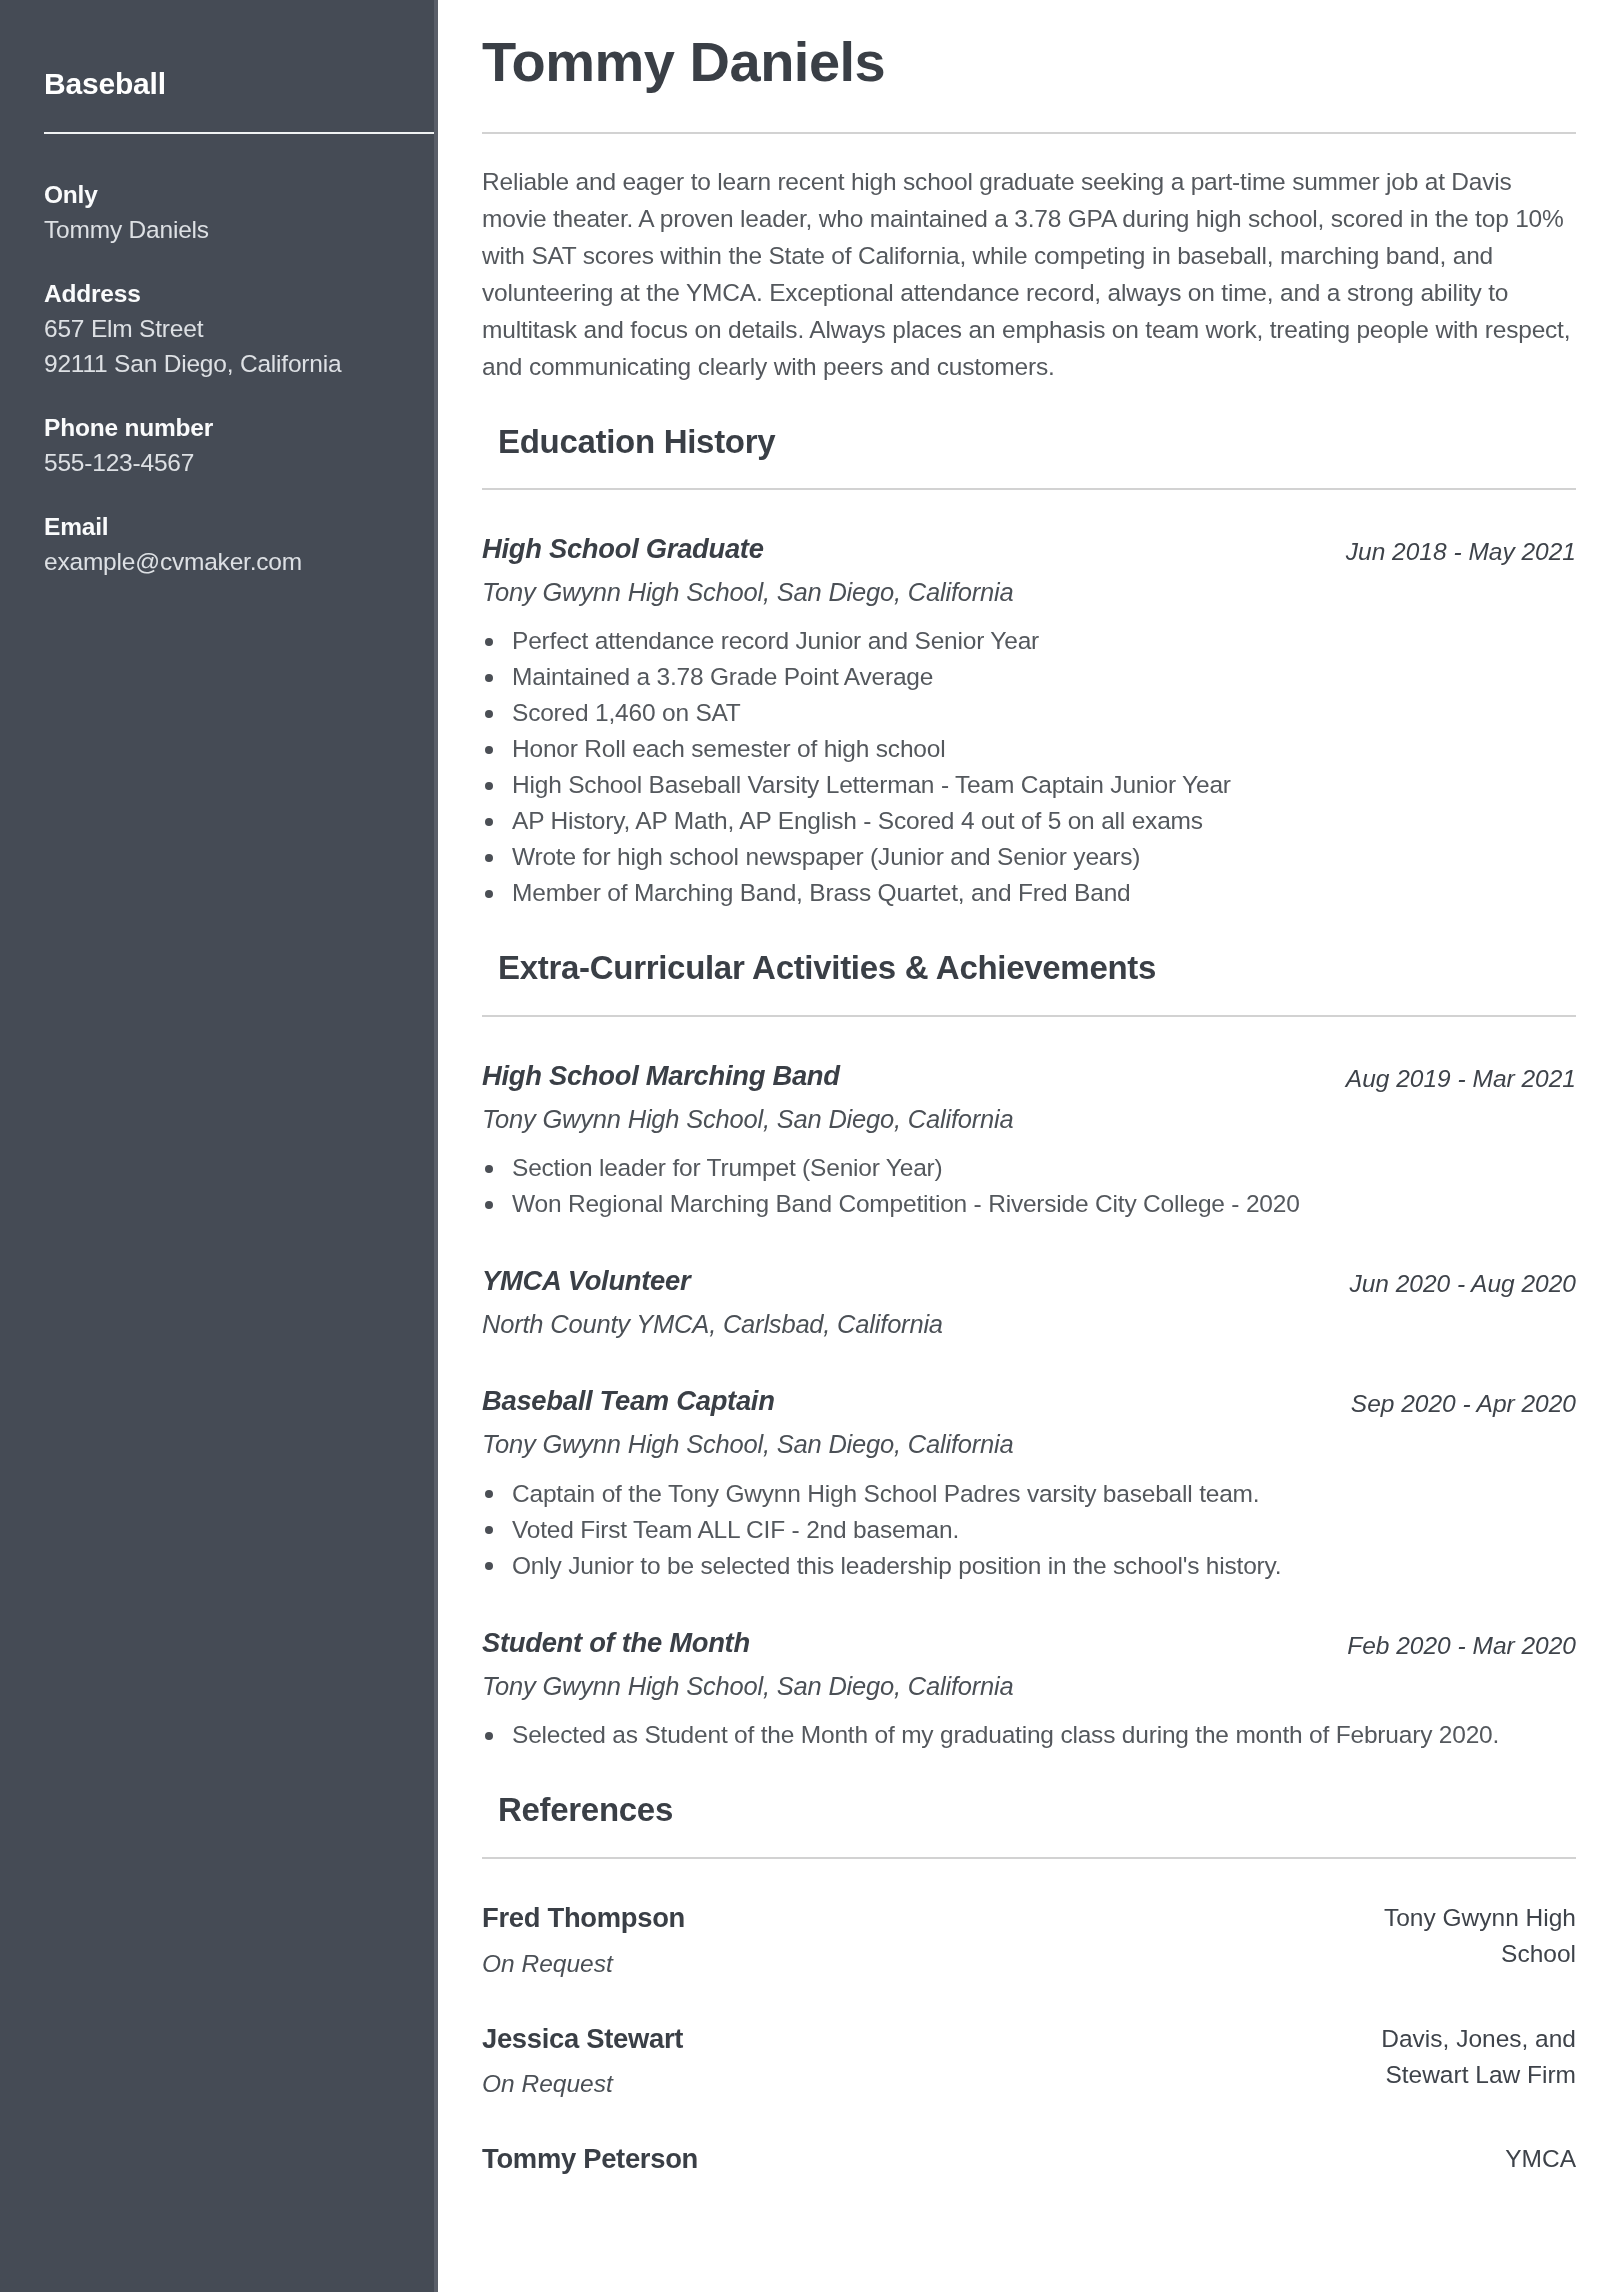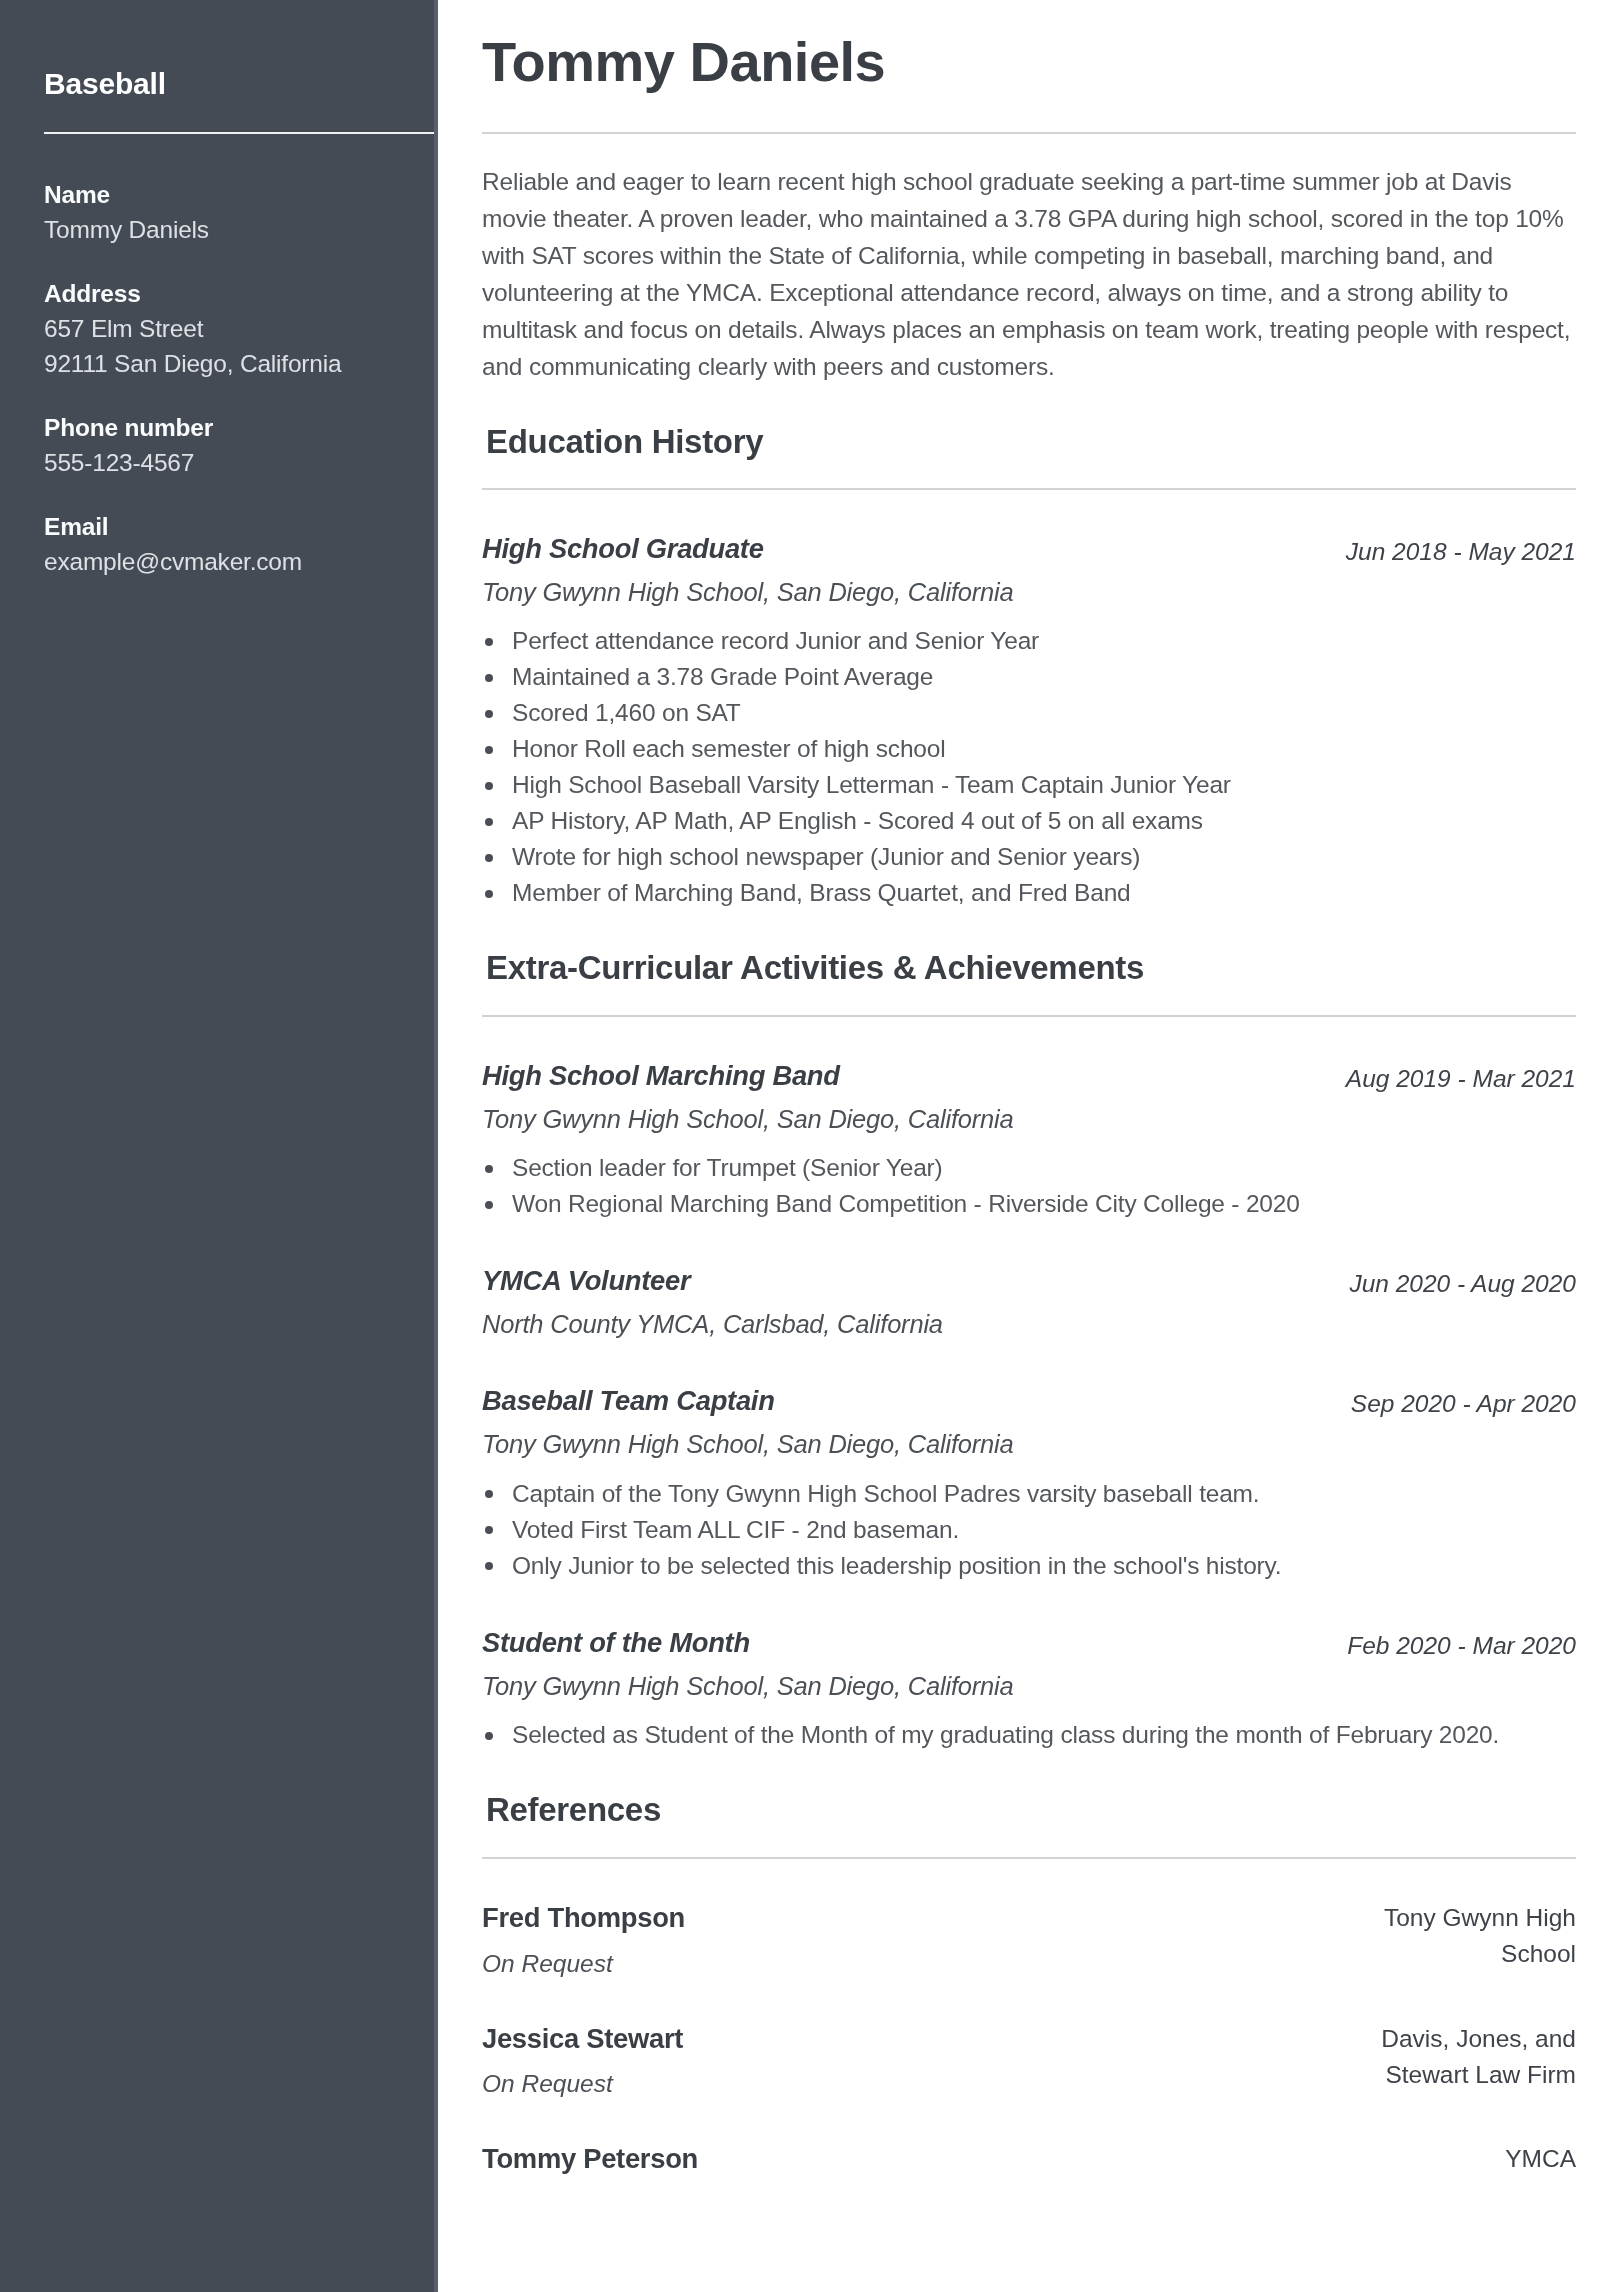--- a/index.html
+++ b/index.html
@@ -57,21 +57,21 @@
     height: 2px; background: #d2d2d2; border: none; margin: 0;
   }
   .title-rule { margin-top: 35px; }
   .summary {
     margin: 29px 0 0 0;
     font-size: 24.5px; line-height: 37px; color: #54585d;
     letter-spacing: -0.2px;
   }
   .section { margin-top: 35px; }
   .section h2 {
-    margin: 4px;
+    margin: 16px;
     font-size: 33px; line-height: 43px; font-weight: 700;
     color: #3a3f46; letter-spacing: -0.3px;
   }
   .section-rule { margin-top: 25.5px; }
 
   .entry { margin-top: 41px; }
   .entry-head {
     display: flex; justify-content: space-between; align-items: flex-end; font-style: italic;
   }
   .entry-head h3 {
@@ -127,21 +127,21 @@
 
 <div class="page">
 
   <aside class="sidebar">
     <div class="sidebar-inner">
       <h2>Baseball</h2>
       <div class="side-rule"></div>
       <div class="side-fields">
 
         <div class="field">
-          <div class="flabel">Name</div>
+          <div class="flabel">Only</div>
           <div class="fvalue">Tommy Daniels</div>
         </div>
 
         <div class="field">
           <div class="flabel">Address</div>
           <div class="fvalue">657 Elm Street</div>
           <div class="fvalue">92111 San Diego, California</div>
         </div>
 
         <div class="field">

